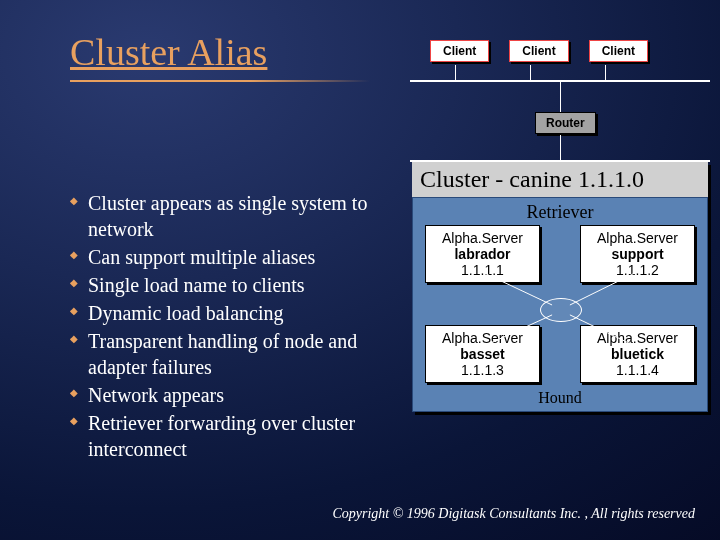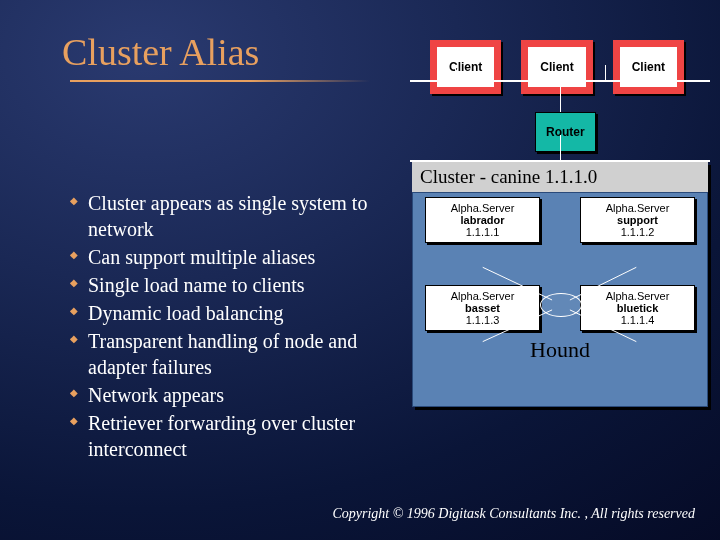--- a/index.html
+++ b/index.html
@@ -7,45 +7,46 @@
   body {
     background: radial-gradient(ellipse 900px 650px at 20% 10%, #2a3a70 0%, #1a2855 35%, #0a1538 70%, #050a25 100%);
     font-family: "Times New Roman", serif;
     color: #fff;
     position: relative;
     overflow: hidden;
   }
   .title {
     position: absolute;
     top: 30px;
-    left: 62px;
+    left: 70px;
     font-size: 38px;
     color: #e8a05f;
     font-weight: 400;
+    text-decoration: underline;
   }
   .title-underline {
     position: absolute;
     top: 80px;
     left: 70px;
     width: 300px;
     height: 2px;
     background: linear-gradient(to right, #e8a05f 0%, #e8a05f 60%, rgba(232,160,95,0) 100%);
   }
   .clients {
     position: absolute;
     top: 40px;
     left: 430px;
     display: flex;
     gap: 20px;
   }
   .client-box {
     background: #fff;
     color: #000;
-    border: 7px solid #ef4444;
-    padding: 13px 12px;
+    border: 1px solid #ef4444;
+    padding: 3px 12px;
     font-family: Arial, sans-serif;
     font-size: 12px;
     font-weight: bold;
     box-shadow: 2px 2px 0 #000;
     position: relative;
   }
   .client-line {
     position: absolute;
     top: 65px;
     width: 1px;
@@ -65,24 +66,24 @@
     top: 82px;
     left: 560px;
     width: 1px;
     height: 30px;
     background: #fff;
   }
   .router-box {
     position: absolute;
     top: 112px;
     left: 535px;
-    background: #14b8a6;
+    background: #a3a3a3;
     color: #000;
     border: 1px solid #000;
-    padding: 12px 10px;
+    padding: 3px 10px;
     font-family: Arial, sans-serif;
     font-size: 12px;
     font-weight: bold;
     box-shadow: 2px 2px 0 #000;
   }
   .router-vline2 {
     position: absolute;
     top: 135px;
     left: 560px;
     width: 1px;
@@ -121,21 +122,21 @@
   }
   .cluster-wrap {
     position: absolute;
     top: 162px;
     left: 412px;
     width: 296px;
   }
   .cluster-title {
     background: #d0d0d0;
     color: #000;
-    font-size: 19px;
+    font-size: 24px;
     padding: 4px 8px;
     font-family: "Times New Roman", serif;
     box-shadow: 3px 3px 0 #000;
   }
   .cluster-body {
     background: #5a82b4;
     border: 1px solid #2a4a7a;
     padding: 4px 12px 6px;
     box-shadow: 3px 3px 0 #000;
     position: relative;
@@ -152,41 +153,41 @@
     display: flex;
     justify-content: space-between;
     gap: 20px;
     margin-bottom: 6px;
   }
   .server-box {
     background: #fff;
     color: #000;
     border: 1px solid #000;
     font-family: Arial, sans-serif;
-    font-size: 11px;
+    font-size: 14px;
     text-align: center;
     padding: 4px 6px;
     width: 115px;
     box-shadow: 2px 2px 0 #000;
   }
   .server-box .sname { font-weight: bold; }
   .center-oval {
     width: 42px;
     height: 24px;
     border: 1px solid #fff;
     border-radius: 50%;
     position: absolute;
     top: 100px;
     left: 127px;
     background: rgba(255,255,255,0.05);
   }
   .hound-title {
     color: #000;
     font-family: "Times New Roman", serif;
-    font-size: 22px;
+    font-size: 16px;
     text-align: center;
     margin-top: 2px;
   }
   .svg-lines {
     position: absolute;
     top: 0; left: 0;
     width: 100%; height: 100%;
     pointer-events: none;
   }
   .copyright {
@@ -230,20 +231,21 @@
 
 <div class="cluster-wrap">
   <div class="cluster-title">Cluster - canine 1.1.1.0</div>
   <div class="cluster-body">
     <svg class="svg-lines" viewBox="0 0 296 215">
       <line x1="70" y1="75" x2="140" y2="108" stroke="#fff" stroke-width="1"></line>
       <line x1="225" y1="75" x2="158" y2="108" stroke="#fff" stroke-width="1"></line>
       <line x1="70" y1="150" x2="140" y2="118" stroke="#fff" stroke-width="1"></line>
       <line x1="225" y1="150" x2="158" y2="118" stroke="#fff" stroke-width="1"></line>
     </svg>
+    <div class="sub-title">Retriever</div>
     <div class="server-row">
       <div class="server-box">
         <div>Alpha.Server</div>
         <div class="sname">labrador</div>
         <div>1.1.1.1</div>
       </div>
       <div class="server-box">
         <div>Alpha.Server</div>
         <div class="sname">support</div>
         <div>1.1.1.2</div>

